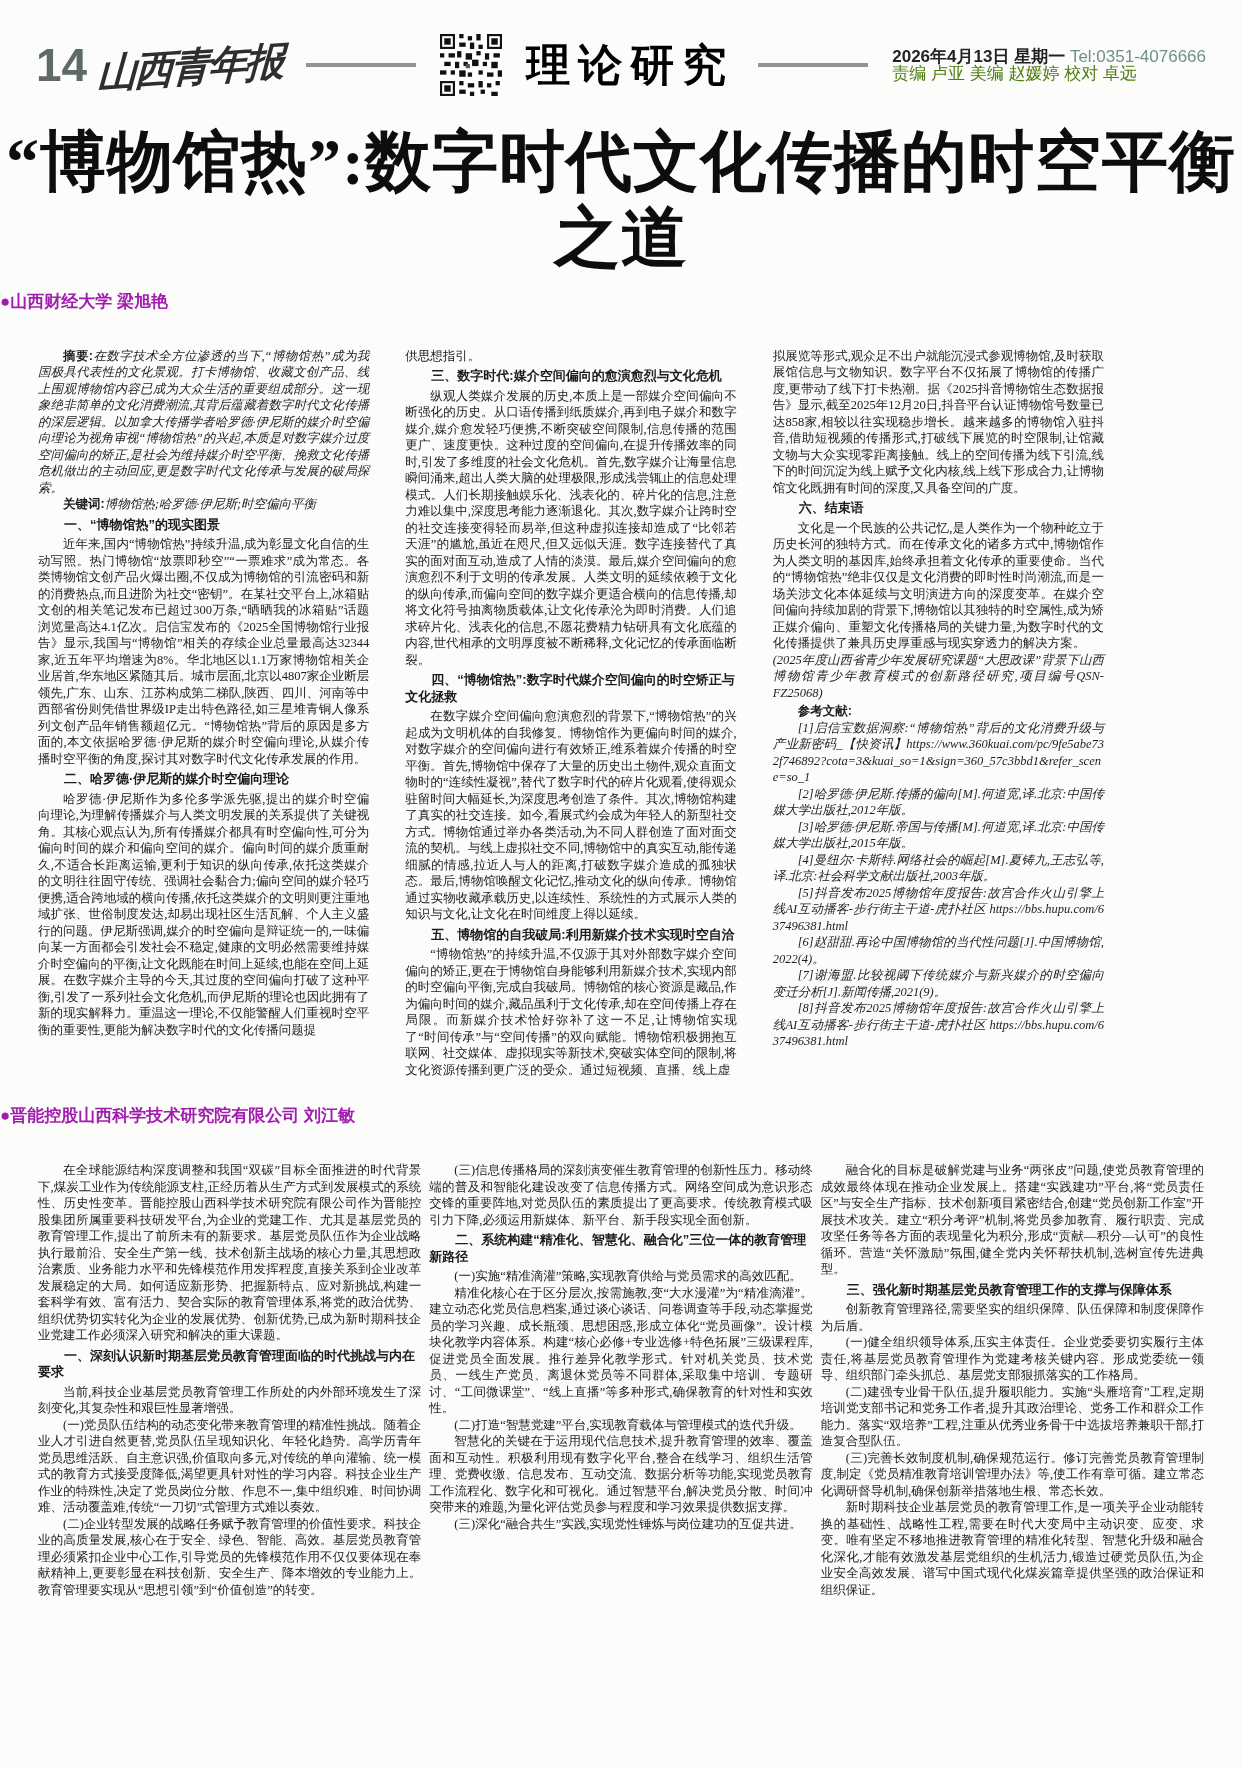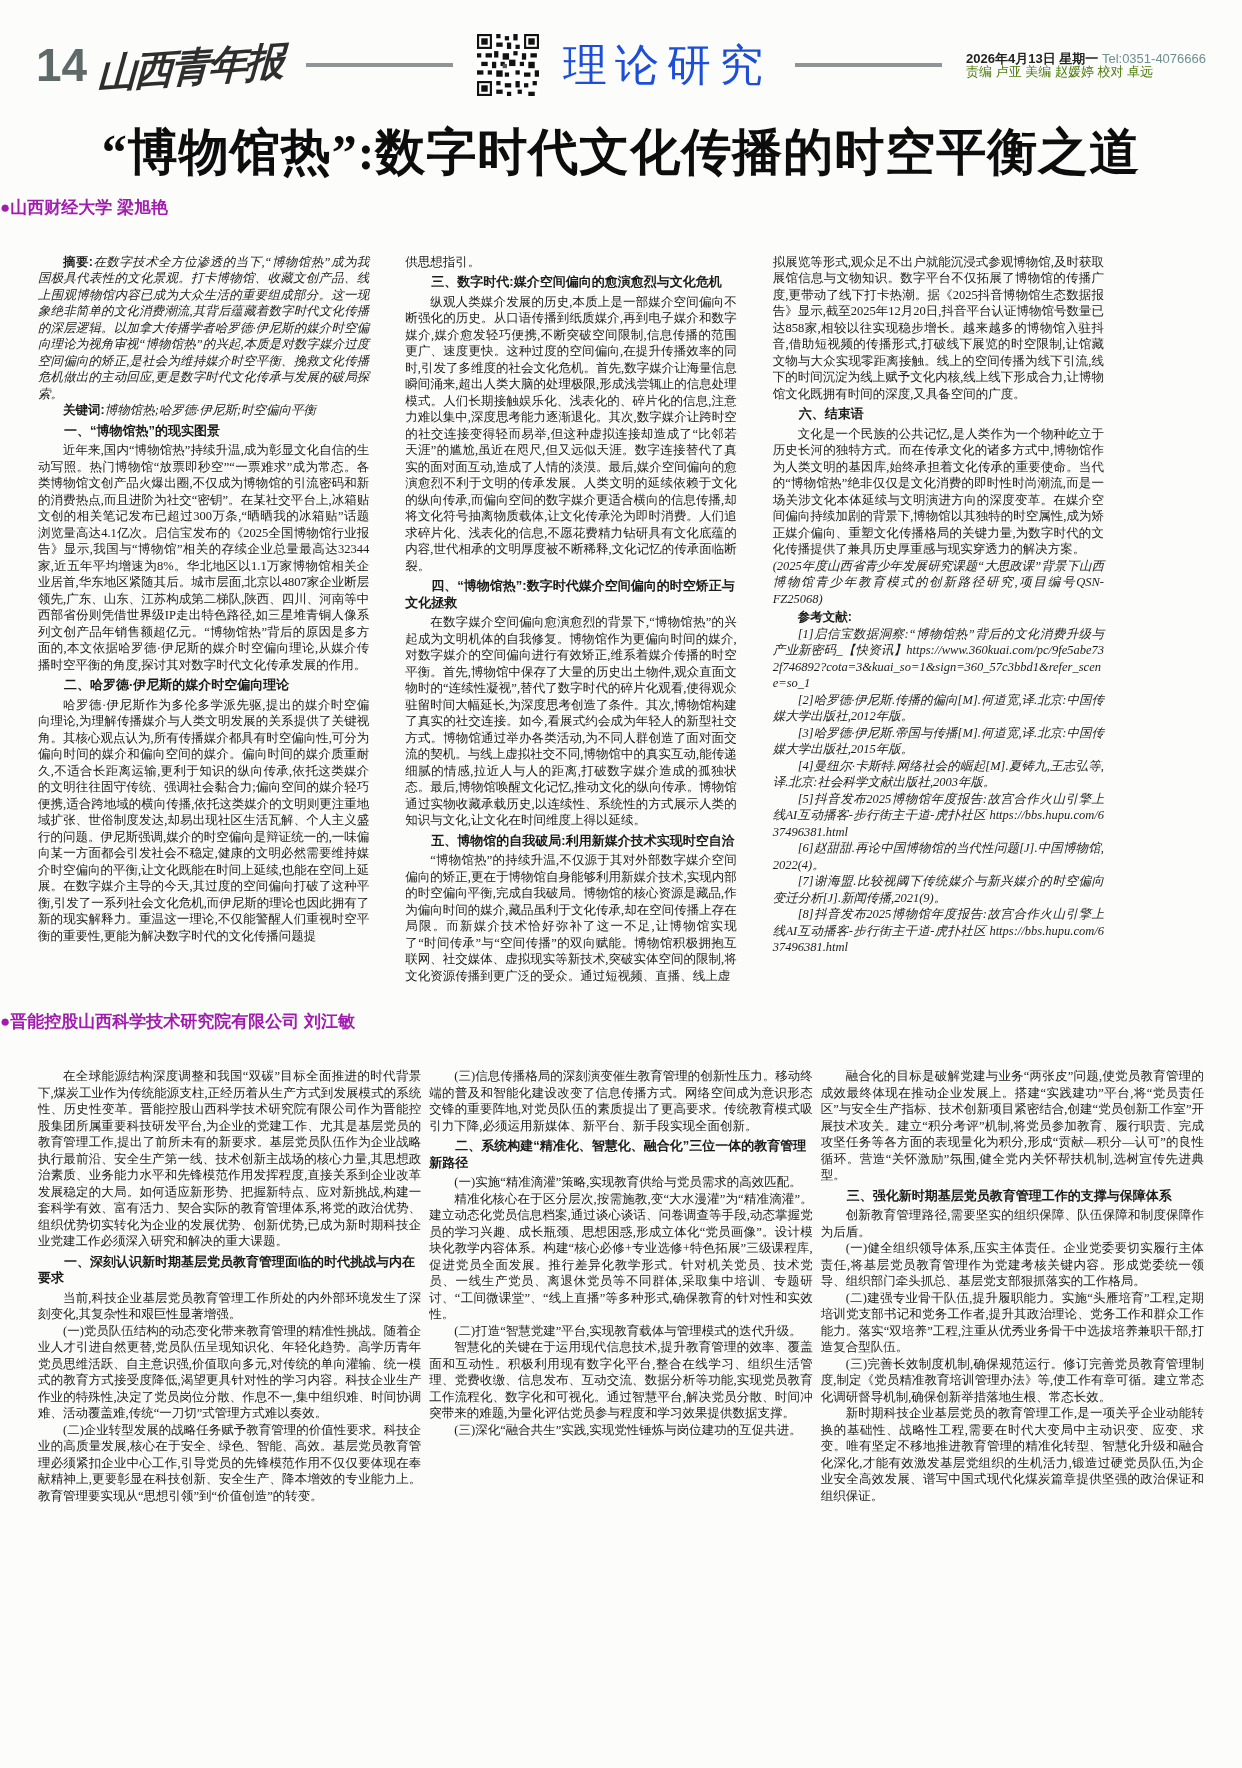--- a/index.html
+++ b/index.html
@@ -8,30 +8,30 @@
 
   
   .hdr{display:flex;align-items:center;gap:24px;padding:34px 36px 0 36px;}
   .hdr-left{display:flex;align-items:baseline;gap:10px;flex:0 0 auto;}
   .page-num{font-family:"Liberation Sans",sans-serif;font-weight:bold;font-size:46px;color:#5e6a6a;line-height:1;}
   .masthead{display:inline-block;font-family:"DejaVu Serif",serif;font-weight:bold;font-style:italic;
             font-size:40px;color:#2e2e2e;transform:rotate(-4deg) skewX(-6deg);letter-spacing:-3px;line-height:1;}
   .rule{flex:1;height:4px;background:#8f9494;min-width:40px;}
   .qr{flex:0 0 auto;width:62px;height:62px;}
   .qr svg{width:62px;height:62px;display:block;}
-  .section-title{flex:0 0 auto;font-family:"Liberation Sans",sans-serif;font-weight:400;
-                 font-size:44px;color:#1d4ed8;letter-spacing:8px;line-height:1;}
-  .hdr-right{flex:0 0 auto;font-size:13px;line-height:1;}
+  .section-title{flex:0 0 auto;font-family:"Liberation Sans",sans-serif;font-weight:700;
+                 font-size:44px;color:#000000;letter-spacing:8px;line-height:1;}
+  .hdr-right{flex:0 0 auto;font-size:17px;line-height:1;}
   .date-line{font-family:"Liberation Sans",sans-serif;font-weight:bold;color:#222;}
   .tel{font-weight:normal;color:#6f8f8f;}
   .staff-line{margin-top:0;font-family:"Liberation Sans",sans-serif;color:#4d7c0f;}
 
   
   .headline{margin:0;text-align:center;font-weight:900;color:#0d0d0d;line-height:1.15;}
-  .headline-1{margin-top:28px;font-size:50px;letter-spacing:1px;}
+  .headline-1{margin-top:28px;font-size:66px;letter-spacing:1px;}
   .headline-2{margin-top:24px;font-size:46px;letter-spacing:0;}
   .byline{text-align:left;font-family:"Liberation Sans",sans-serif;font-weight:bold;
           font-size:17px;margin-top:14px;color:#a21caf;}
   .cols{display:flex;margin-top:15px;}
   .cols-a1{gap:36px;margin-left:38px;margin-right:138px;}
   .cols-a2{gap:8px;margin-left:38px;margin-right:38px;}
   .col{flex:1 1 0;min-width:0;margin-top:20px;}
 
   
   .blk{margin:0;font-size:12.5px;line-height:16.5px;text-align:justify;word-break:break-word;}

